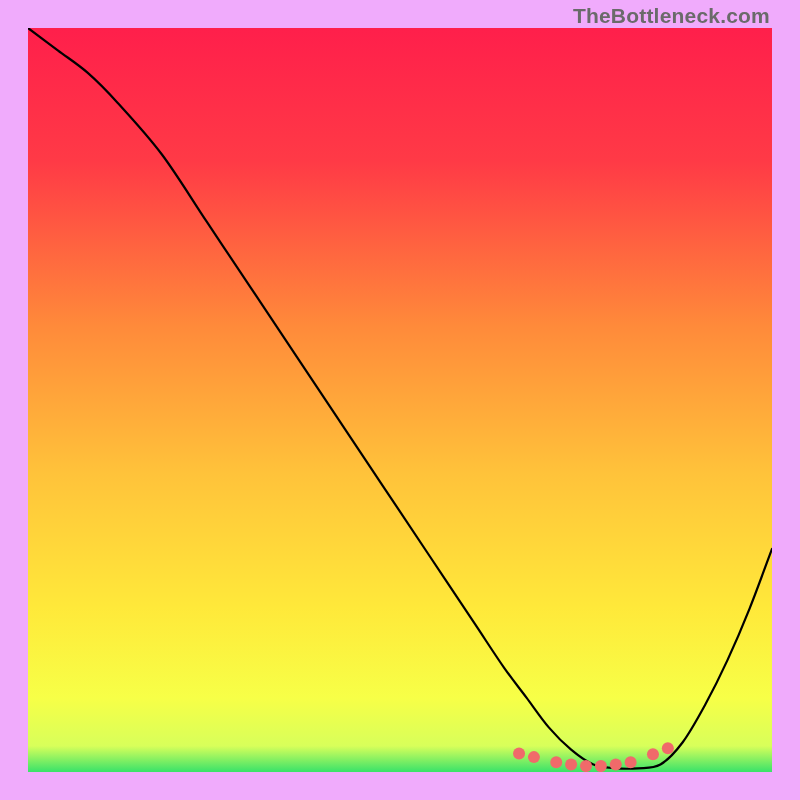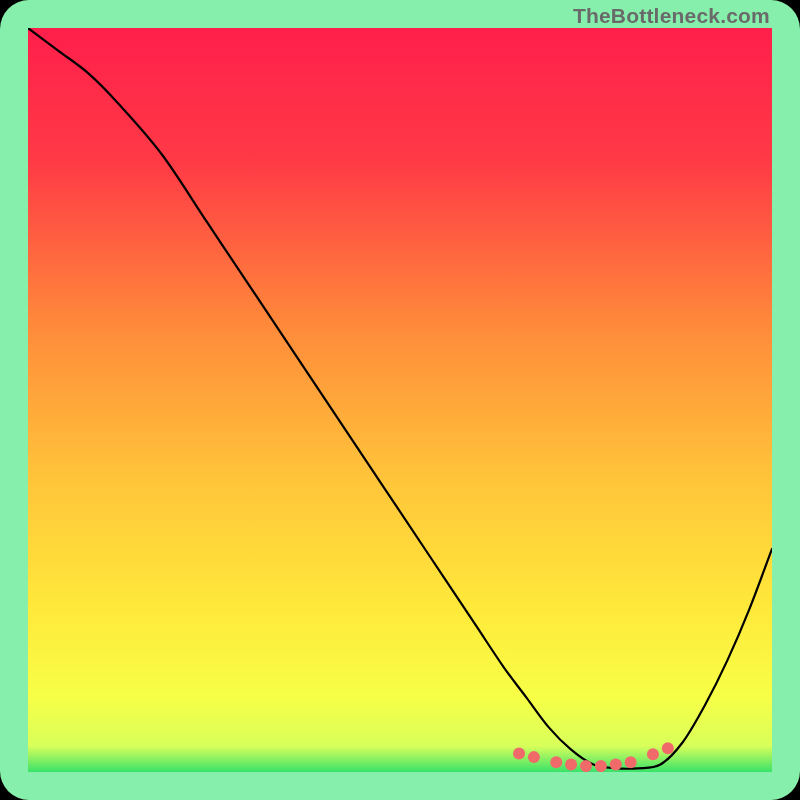--- a/index.html
+++ b/index.html
@@ -7,22 +7,21 @@
     padding: 0;
     width: 800px;
     height: 800px;
     background: #000;
     overflow: hidden;
   }
   .chart-container {
     position: relative;
     width: 800px;
     height: 800px;
-    background: #86efac;
-    border-radius: 29px;
+    background: #f0abfc;
   }
   .plot-area {
     position: absolute;
     left: 28px;
     top: 28px;
     width: 744px;
     height: 744px;
   }
   .gradient-bg {
     position: absolute;

